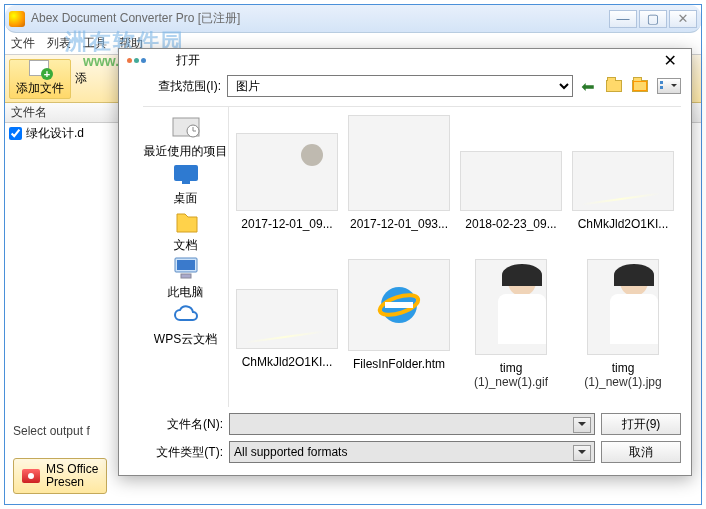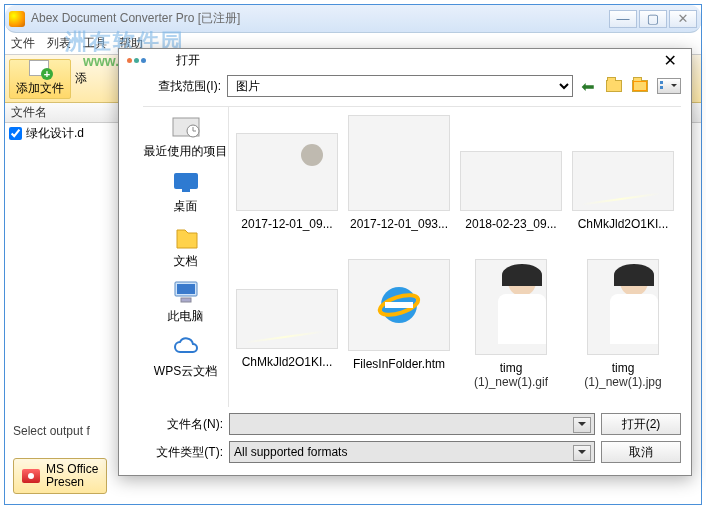--- a/index.html
+++ b/index.html
@@ -47,21 +47,21 @@
 .dlg-close { font-size: 16px; cursor: pointer; padding: 2px 6px; }
 
 .dlg-body { flex: 1; display: flex; flex-direction: column; padding: 0 10px 8px 24px; }
 .lookrow { height: 28px; display: flex; align-items: center; gap: 6px; margin-bottom: 6px; }
 .lookrow label { width: 78px; text-align: right; }
 .lookrow select { flex: 1; height: 22px; border: 1px solid #7a7a7a; background: #fff; padding: 0 4px; }
 .lookrow .navicons { display: flex; gap: 8px; align-items: center; }
 .navicon { width: 18px; height: 16px; display: inline-flex; align-items: center; justify-content: center; }
 
 .dlg-main { flex: 1; display: flex; border-top: 1px solid #e4e4e4; }
-.places { width: 86px; border-right: 1px solid #e4e4e4; display: flex; flex-direction: column; align-items: center; padding-top: 6px; gap: 8px; }
+.places { width: 86px; border-right: 1px solid #e4e4e4; display: flex; flex-direction: column; align-items: center; padding-top: 6px; gap: 0; }
 .place { display: flex; flex-direction: column; align-items: center; gap: 2px; text-align: center; cursor: pointer; }
 .place .ic { width: 32px; height: 28px; display:flex; align-items:center; justify-content:center; }
 
 .filegrid { flex: 1; padding: 8px 6px; display: grid; grid-template-columns: repeat(4, 1fr); grid-auto-rows: 140px; gap: 4px 8px; overflow: hidden; align-content: start; }
 .thumb { display: flex; flex-direction: column; align-items: center; }
 .thumb .img { width: 102px; height: 78px; border: 1px solid #ddd; background: #f4f4f4; display:flex; align-items:center; justify-content:center; overflow:hidden; margin-top: 18px; }
 .thumb .cap { margin-top: 6px; max-width: 108px; white-space: nowrap; overflow: hidden; text-overflow: ellipsis; text-align: center; }
 .thumb .cap2 { max-width: 108px; white-space: nowrap; overflow: hidden; text-overflow: ellipsis; text-align: center; color: #333; }
 
 .dlg-bottom { padding: 6px 0 0 0; }
@@ -276,21 +276,21 @@
         </div>
       </div>
     </div>
 
     <div class="dlg-bottom">
       <div class="brow">
         <label>文件名(N):</label>
         <div class="combo">
             <span></span>
           </div>
-        <button>打开(2)</button>
+        <button>打开(9)</button>
       </div>
       <div class="brow">
         <label>文件类型(T):</label>
         <div class="combo">
             <span>All supported formats</span>
           </div>
         <button>取消</button>
       </div>
     </div>
   </div>

